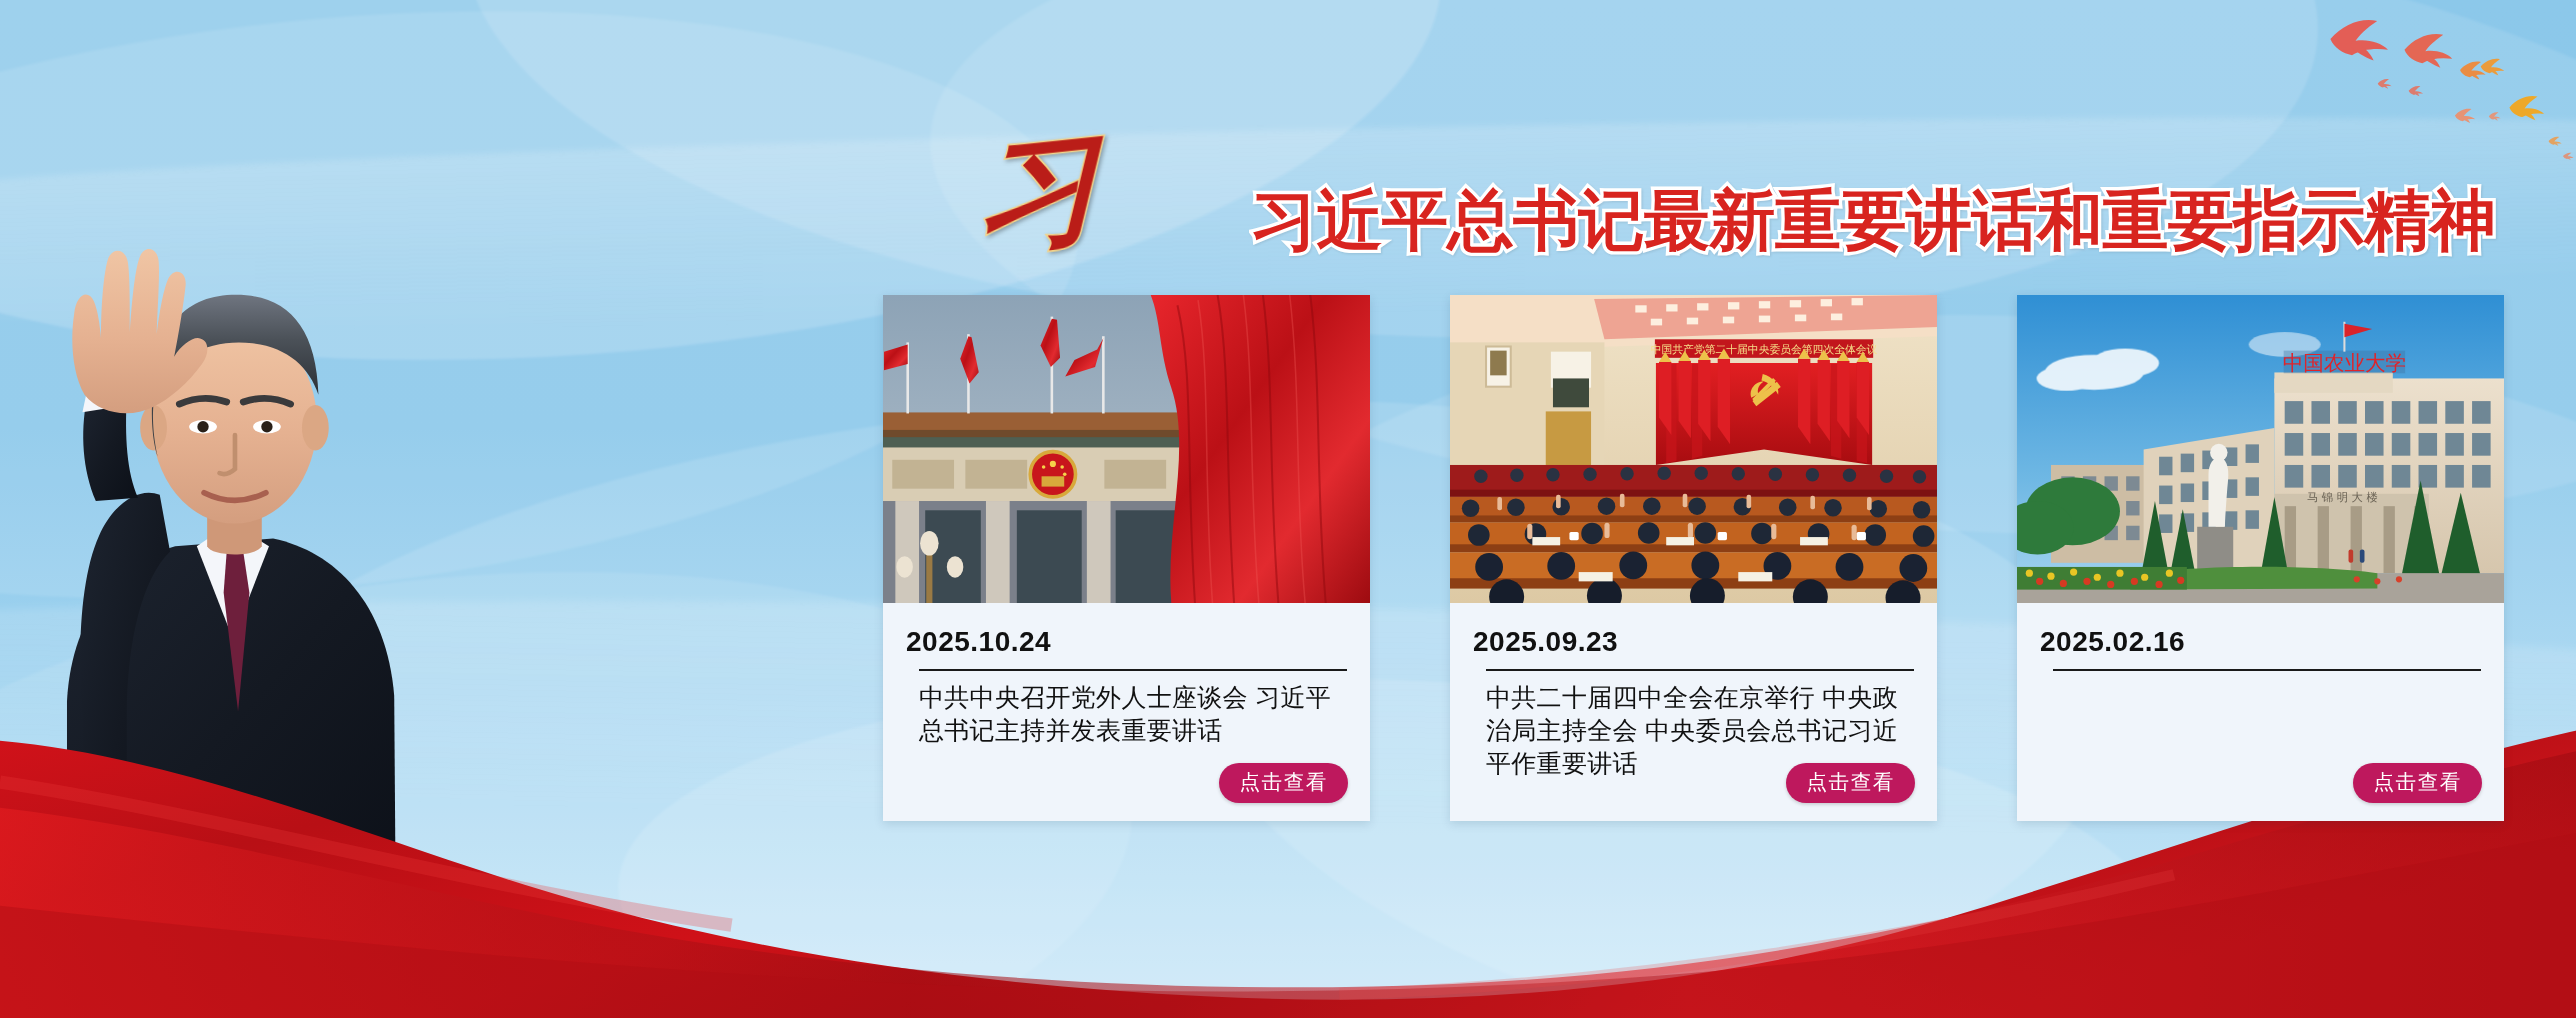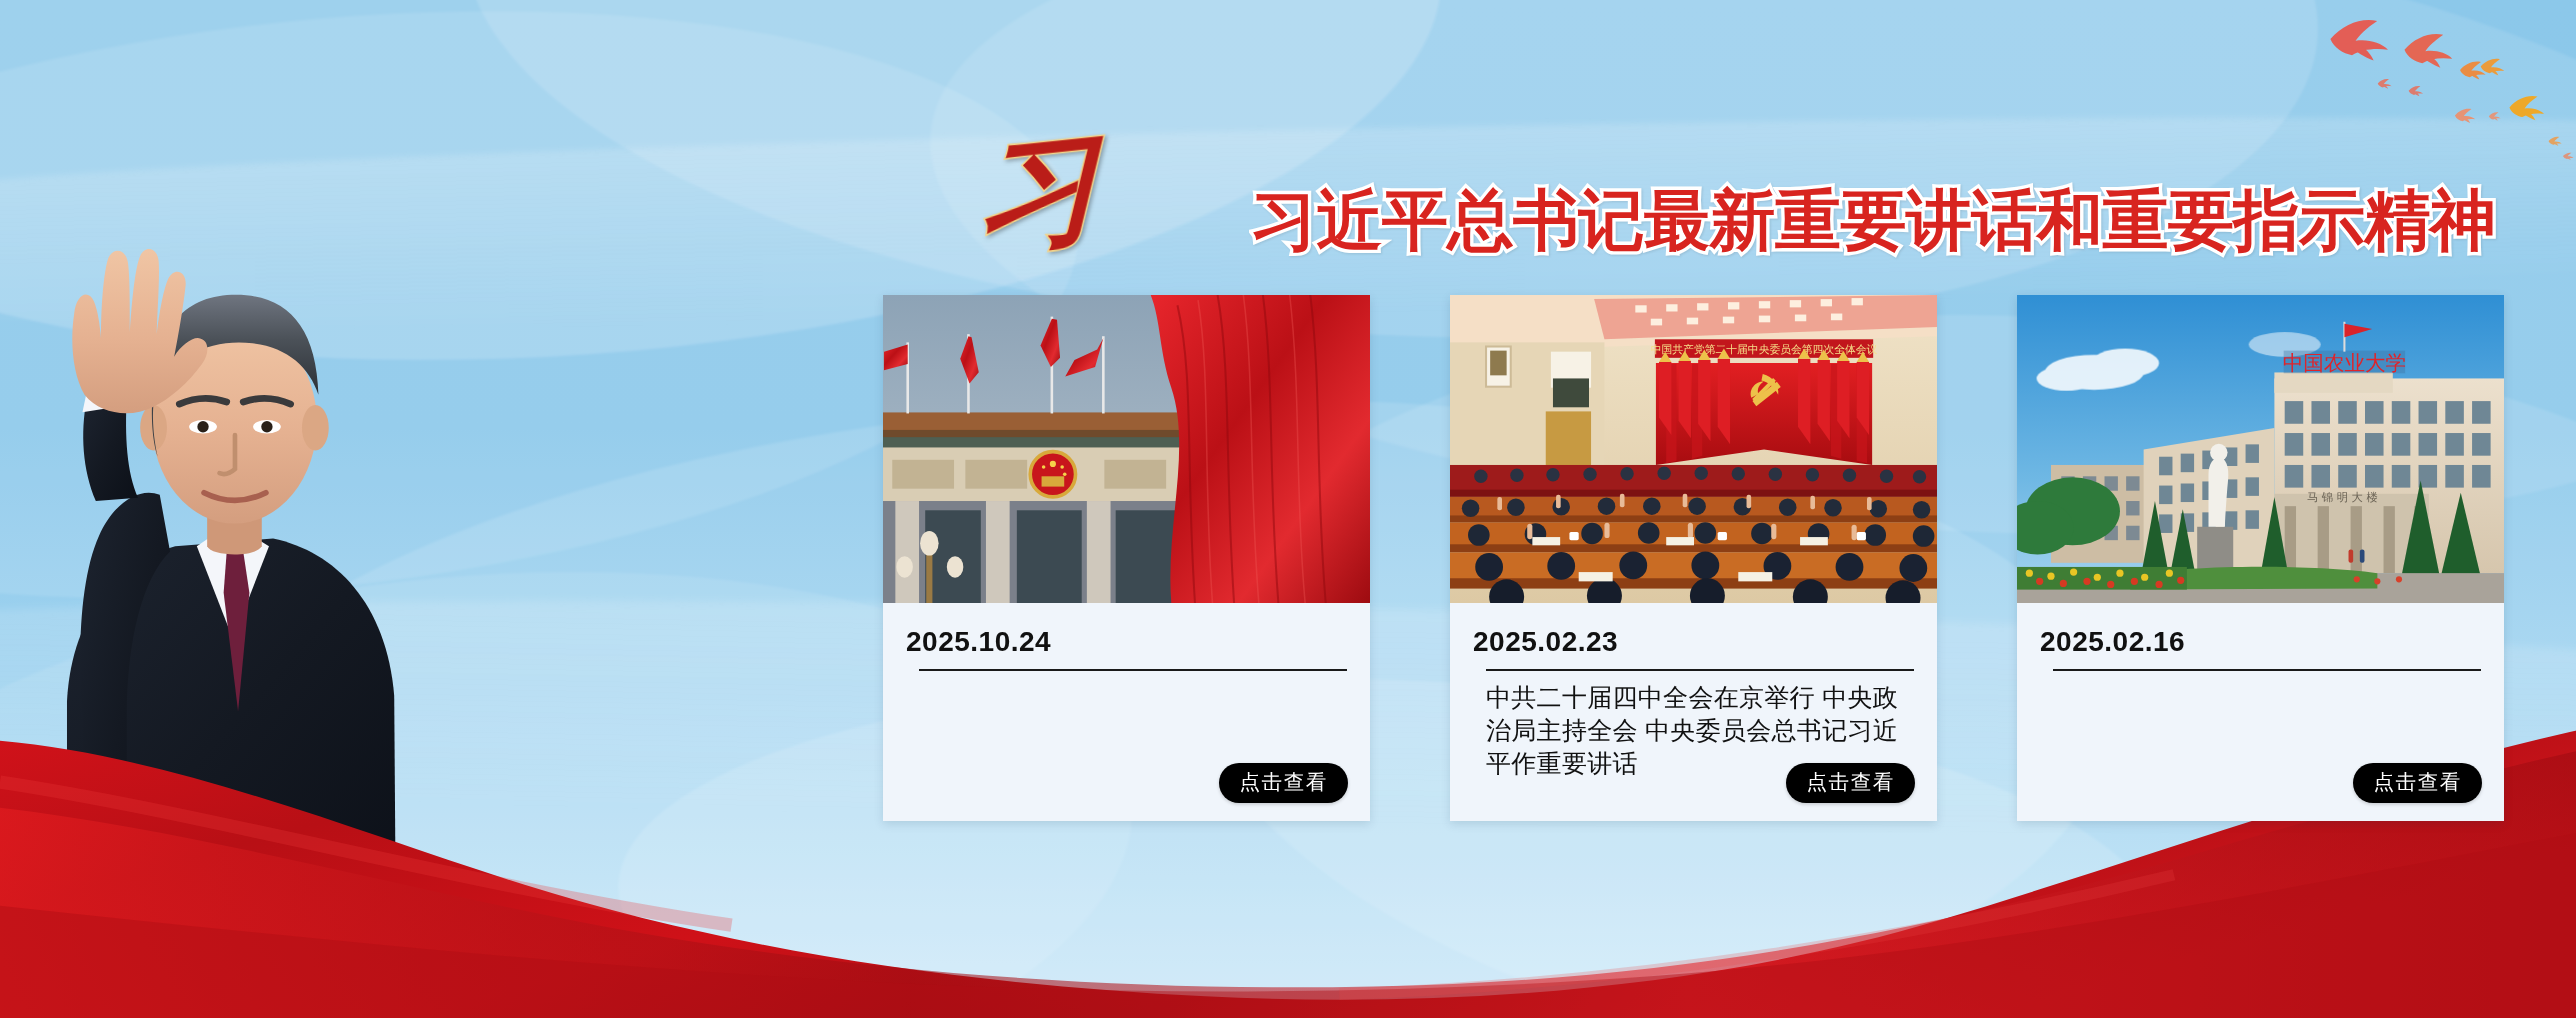--- a/index.html
+++ b/index.html
@@ -69,21 +69,21 @@
         display:flex;flex-direction:column;}
   .card-img{width:487px;height:308px;position:relative;overflow:hidden;flex:none;}
   .card-body{flex:1;position:relative;padding:0 9px;}
   .card-date{position:absolute;left:23px;top:25px;font-size:28px;font-weight:bold;
              color:#111;letter-spacing:0.5px;line-height:1;
              font-family:"Liberation Sans","DejaVu Sans",sans-serif;}
   .card-rule{position:absolute;left:36px;right:23px;top:66px;height:2.1px;background:#1a1a1a;}
   .card-title{position:absolute;left:36px;right:15.5px;top:78px;font-size:25px;
               line-height:33px;color:#111;font-weight:500;letter-spacing:0.3px;
               font-family:"Liberation Sans","DejaVu Sans",sans-serif;}
-  .card-btn{position:absolute;right:21.6px;bottom:18.5px;background:#000000;color:#fff;
+  .card-btn{position:absolute;right:21.6px;bottom:18.5px;background:#be185d;color:#fff;
             font-size:20.6px;letter-spacing:1.5px;border:none;border-radius:23px;
             padding:8.8px 20.6px 10.3px;line-height:1;cursor:pointer;
             font-family:"Liberation Sans","DejaVu Sans",sans-serif;
             box-shadow:0 1.5px 3.6px rgba(0,0,0,.18);}
 </style>
 </head>
 <body>
 
 <div id="stage">
   <div class="sky"></div>
@@ -322,20 +322,21 @@
           <g stroke="#f05a56" stroke-width="3" opacity=".35" fill="none">
             <path d="M612 10 C636 160 622 340 640 598"></path>
               <path d="M700 0 C722 170 710 350 730 598"></path>
             <path d="M790 0 C812 190 800 380 820 598"></path>
           </g>
         </svg>
       </div>
       <div class="card-body">
         <div class="card-date">2025.10.24</div>
         <div class="card-rule"></div>
+        <div class="card-title">中共中央召开党外人士座谈会 习近平总书记主持并发表重要讲话</div>
         <button class="card-btn">点击查看</button>
       </div>
     </div>
 
     <div class="card">
       <div class="card-img">
         <svg viewBox="0 0 946 598" preserveAspectRatio="none" width="487" height="308">
           <defs>
             <linearGradient id="c2wall" x1="0" y1="0" x2="0" y2="1">
               <stop offset="0" stop-color="#f0e3c8"></stop>
@@ -504,21 +505,21 @@
           </g>
 
           <g fill="#ffffff">
             <rect x="232" y="460" width="18" height="16" rx="3"></rect>
               <rect x="520" y="460" width="18" height="16" rx="3"></rect>
             <rect x="790" y="460" width="18" height="16" rx="3"></rect>
           </g>
         </svg>
       </div>
       <div class="card-body">
-        <div class="card-date">2025.02.23</div>
+        <div class="card-date">2025.09.23</div>
         <div class="card-rule"></div>
         <div class="card-title">中共二十届四中全会在京举行 中央政治局主持全会 中央委员会总书记习近平作重要讲话</div>
         <button class="card-btn">点击查看</button>
       </div>
     </div>
 
     <div class="card">
       <div class="card-img">
         <svg viewBox="0 0 946 598" preserveAspectRatio="none" width="487" height="308">
           <defs>

